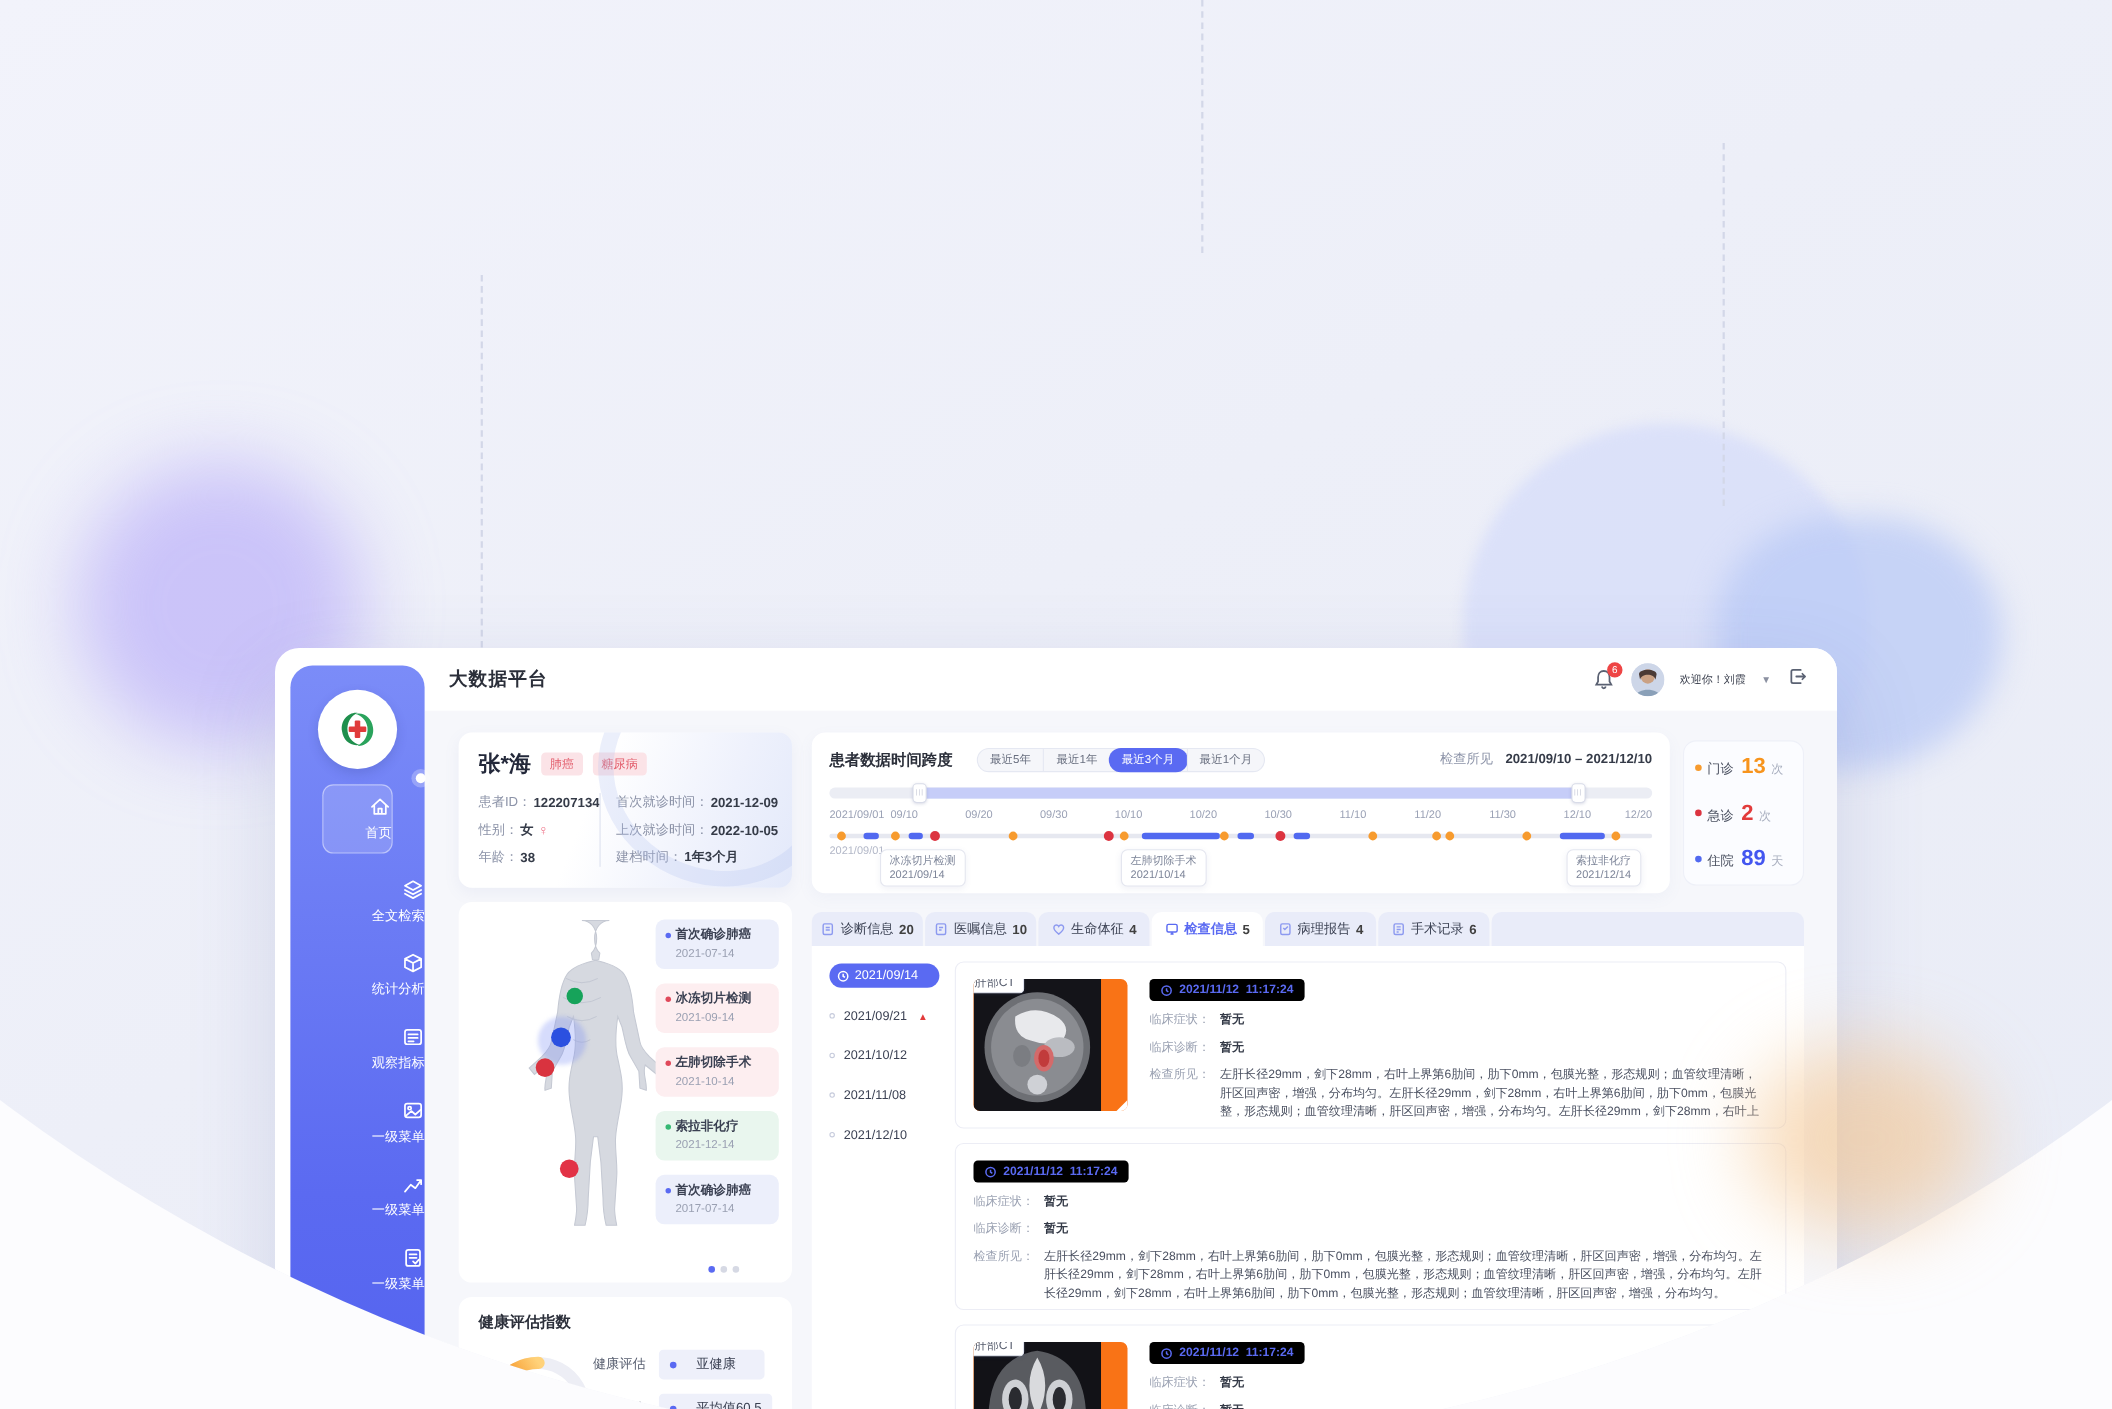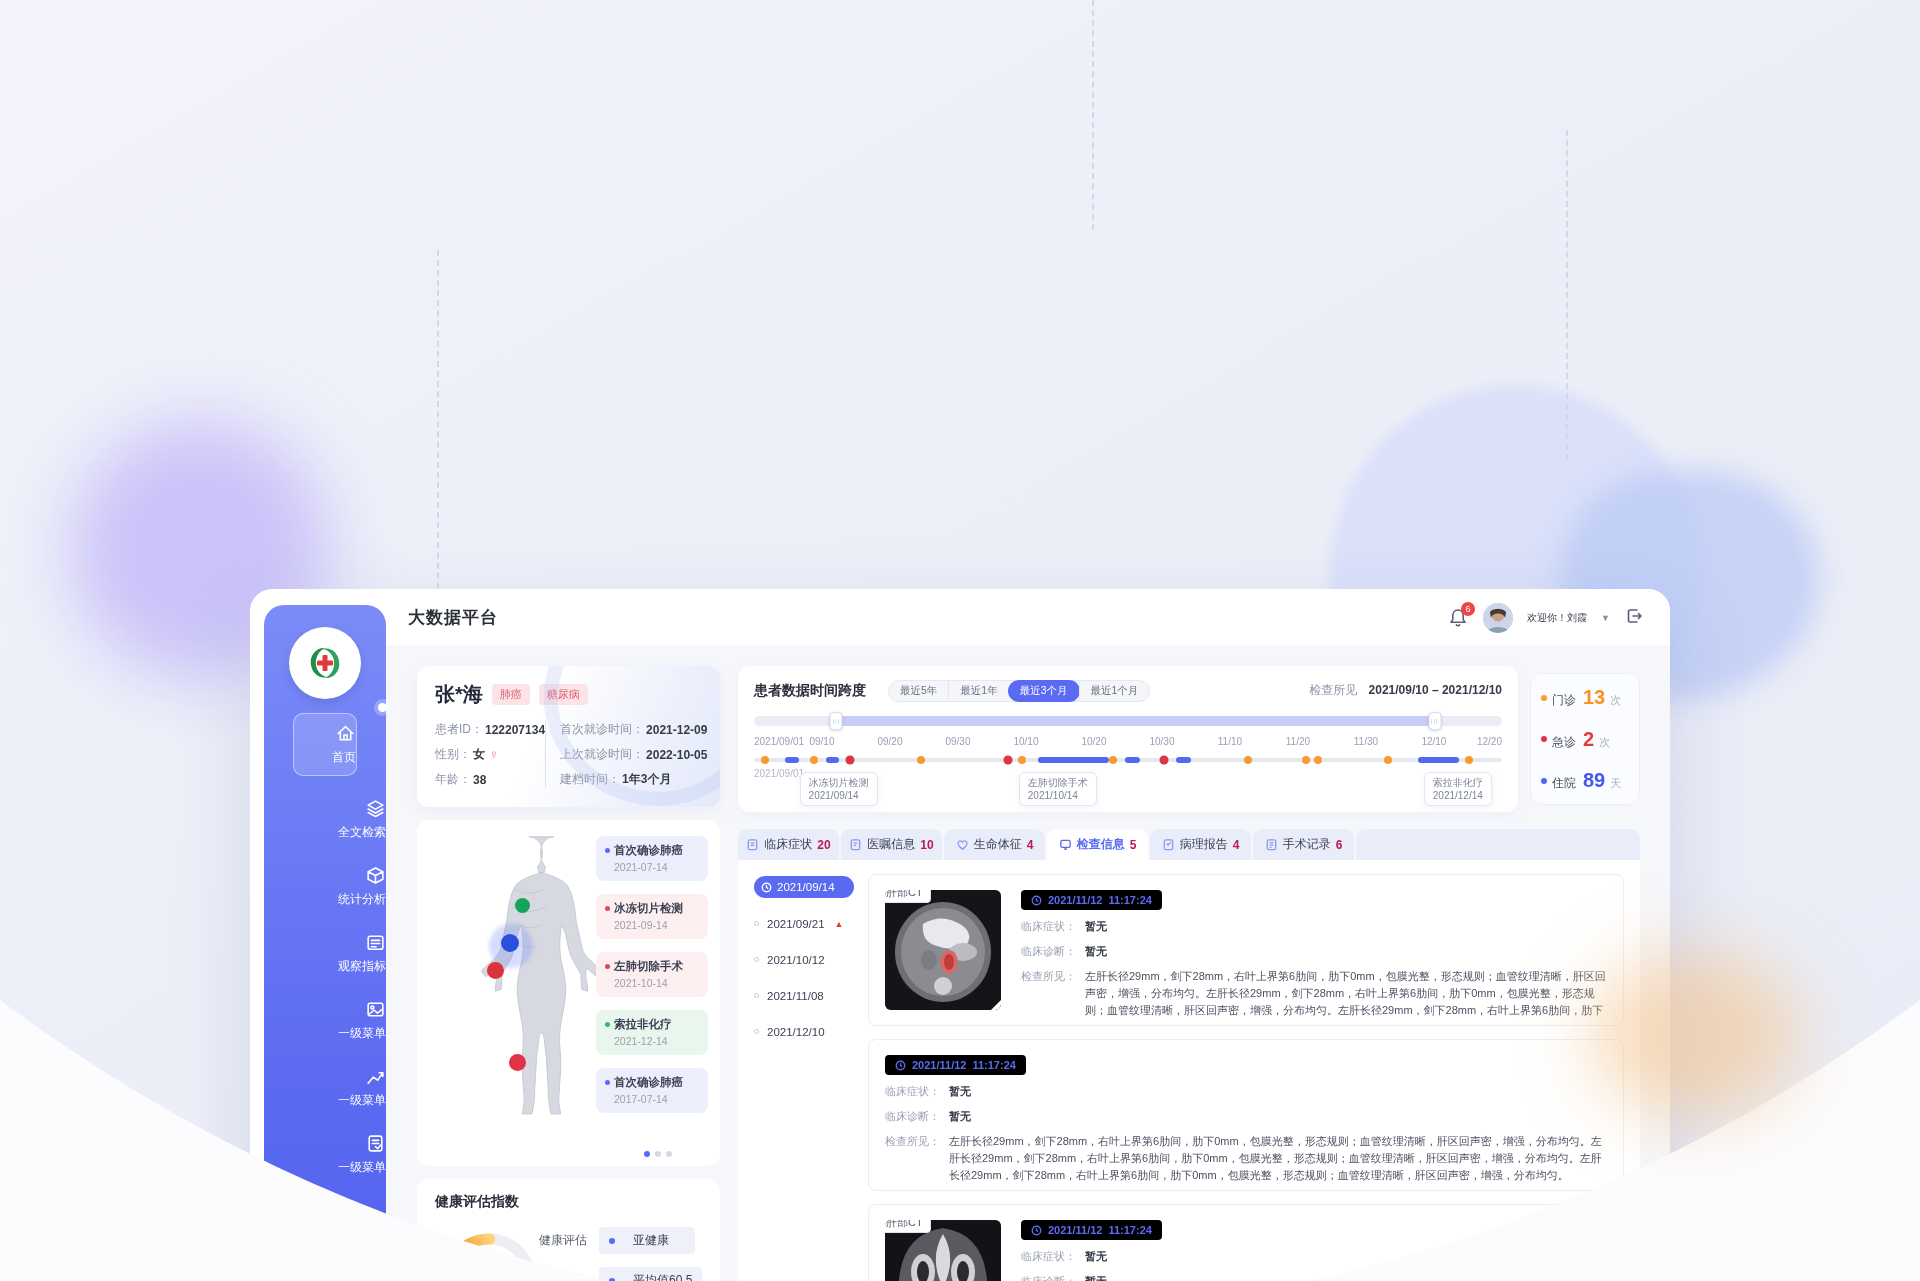--- a/index.html
+++ b/index.html
@@ -142,39 +142,39 @@
   .stat i { width:6px; height:6px; border-radius:50%; flex:none; align-self:center; }
   .stat .lb { font-size:12px; color:#4a5060; }
   .stat .vl { font-size:20px; font-weight:bold; margin-left:2px; }
   .stat .un { font-size:11px; color:#aab0c0; }
 
   
   .tabbar { display:flex; margin-top:17px; height:31px; }
   .tab { width:101px; display:flex; align-items:center; justify-content:center; gap:5px;
     background:#e9ecf9; border-radius:9px 9px 0 0; margin-right:2px; font-size:12px; color:#3c4254; cursor:pointer; }
   .tab svg { width:13px; height:13px; stroke:#8d9af0; fill:none; stroke-width:1.4; }
-  .tab b { color:#be185d; font-weight:bold;text-align:right; }
+  .tab b { color:#404040; font-weight:bold;text-align:right; }
   .tab.on { background:#fff; color:#5a6af2; font-weight:bold; }
   .tab.on svg { stroke:#5a6af2; }
   .tab-fill { flex:1; background:#e9ecf9; border-radius:9px 9px 0 0; }
 
   
   .panel { background:#fff; border-radius:0 0 12px 12px; padding:14px 16px; display:flex; gap:14px; min-height:430px; }
   .rail { width:100px; flex:none; display:flex; flex-direction:column; gap:15px; padding-top:2px; }
   .rail-item { display:flex; align-items:center; gap:8px; font-size:11.5px; color:#3c4254; height:21px; cursor:pointer; }
   .rail-item .ring { width:5px; height:5px; border-radius:50%; border:1px solid #c6cbdc; background:#fff; flex:none; }
   .rail-pill { display:flex; align-items:center; gap:5px; background:#5a6af2; color:#fff; height:22px;
     border-radius:12px; padding:0 10px 0 7px; font-size:11.5px; width:100%; cursor:pointer; }
   .rail-pill svg { width:11px; height:11px; stroke:#fff; fill:none; stroke-width:1.5; }
   .warn { color:#e23b3b; font-size:9px; margin-left:2px; }
 
   .reports { flex:1; display:flex; flex-direction:column; gap:13px; min-width:0; }
   .report { position:relative; border:1px solid #ecedf5; border-radius:8px; padding:15px 16px 15px 16px;
     display:flex; gap:20px; height:152px; flex:none; }
-  .scan { position:relative; width:116px; height:120px; flex:none; border-radius:6px; overflow:hidden; background:#f97316; }
+  .scan { position:relative; width:140px; height:120px; flex:none; border-radius:6px; overflow:hidden; background:#f97316; }
   .scan::after { content:""; position:absolute; right:0; bottom:0; border-style:solid; border-width:0 0 10px 10px;
     border-color:transparent transparent #ffffff transparent; }
   .scan-badge { position:absolute; left:-7px; top:-8px; background:#fff; border:1px solid #e0e3ee; border-radius:4px;
     padding:2px 7px; font-size:11px; color:#555b6c; z-index:2; box-shadow:0 1px 3px rgba(60,70,130,.12); }
   .rep-body { flex:1; min-width:0; }
   .time-pill { display:inline-flex; align-items:center; gap:6px; background:#000000; border-radius:4px;
     padding:4px 10px; font-size:11px; color:#5a6af2; font-weight:bold; }
   .time-pill svg { width:11px; height:11px; stroke:#5a6af2; fill:none; stroke-width:1.5; }
   .rep-row { display:flex; margin-top:8px; font-size:11px; line-height:17px; }
   .rep-row .lb { width:64px; flex:none; color:#9aa1b2; }
@@ -508,21 +508,21 @@
             </div>
           </div>
         </div>
 
         <div class="tabbar">
           <div class="tab">
             <svg viewBox="0 0 14 14">
                 <rect x="2.5" y="2" width="9" height="10.5" rx="1.5"></rect>
                 <path d="M5,5.5 H9 M5,8 H9"></path>
               </svg>
-            <span>临床症状</span>
+            <span>诊断信息</span>
               <b>20</b>
           </div>
           <div class="tab">
             <svg viewBox="0 0 14 14">
                 <rect x="2.5" y="2" width="9" height="10.5" rx="1.5"></rect>
                 <path d="M5,5.5 H9 M5,8 H7.5"></path>
               </svg>
             <span>医嘱信息</span>
               <b>10</b>
           </div>

